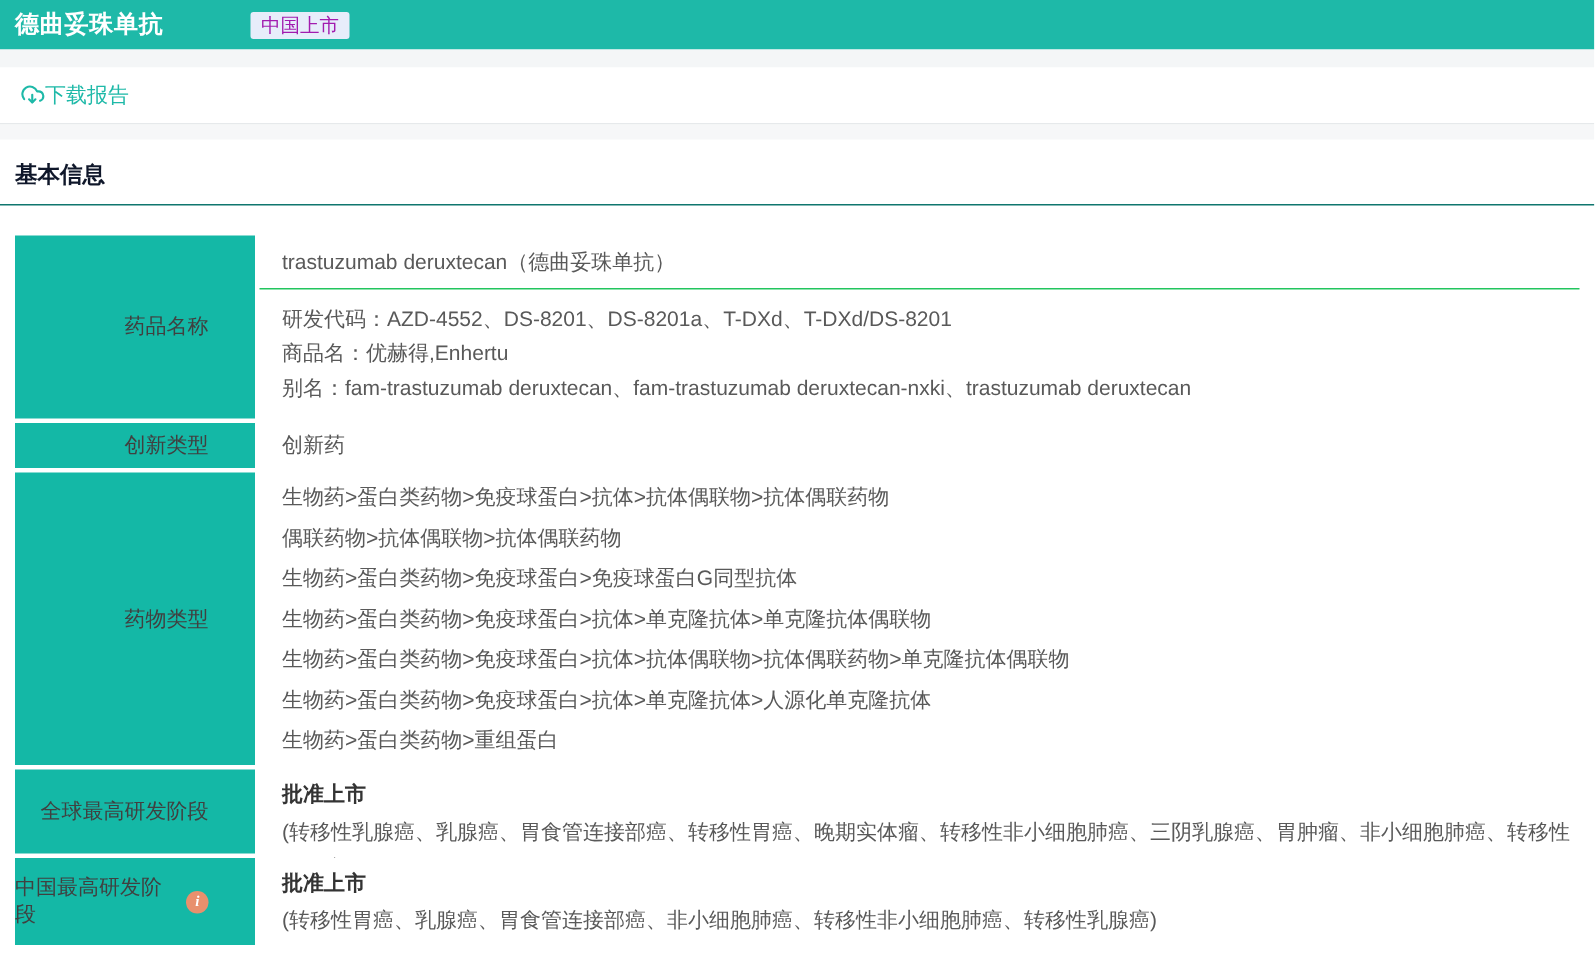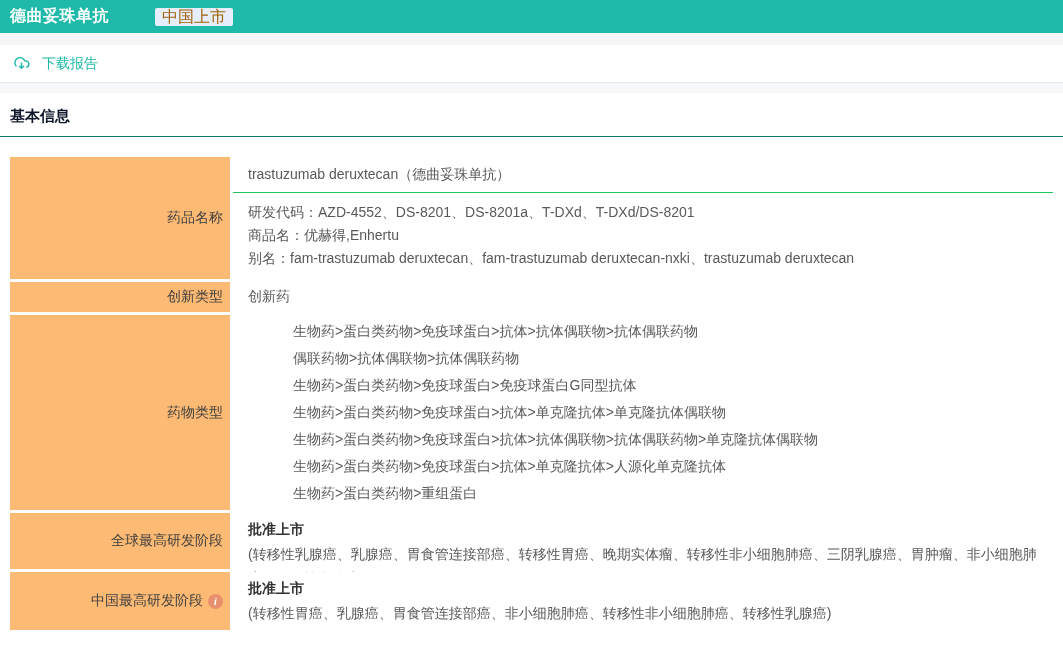--- a/index.html
+++ b/index.html
@@ -11,71 +11,71 @@
   }
   .page { width:1063px; height:650px; overflow:hidden; background:#fff; }
 
   
   .topbar {
     height:33px; background:#1eb9a8;
     display:flex; align-items:center; padding:0 10px;gap:40px;
   }
   .topbar .title { color:#fff; font-size:16px; font-weight:bold; letter-spacing:0.5px; }
   .topbar .badge {
-    margin-left:6px; background:#e7edfa; color:#a16207;
-    font-size:16px; line-height:18px; padding:0 7px; border-radius:2px;
+    margin-left:18px; background:#e7edfa; color:#a21caf;
+    font-size:13px; line-height:18px; padding:0 7px; border-radius:2px;
   }
 
   .gap1 { height:12px; background:#f4f6f7; }
   .gap2 { height:10px; background:#f6f7f8; }
 
   
   .toolbar {
     height:38px; background:#fff; border-bottom:1px solid #e6e9eb;
     display:flex; align-items:center; padding:0 13px;
   }
   .download-link {
-    display:inline-flex; align-items:center; gap:12px;
+    display:inline-flex; align-items:center; gap:0;
     color:#1eb9a8; font-size:14px; text-decoration:none; cursor:pointer;
   }
   .dl-icon { display:inline-flex; width:17px; height:17px; }
   .dl-icon svg { width:17px; height:17px; stroke:#1eb9a8; fill:none; stroke-width:2; stroke-linecap:round; stroke-linejoin:round; }
 
   
   .section-title {
     font-size:15px; font-weight:bold; color:#0f172a;
     padding:14px 10px 10px 10px; border-bottom:1px solid #0f766e;
   }
 
   
   .info-table { margin:20px 10px 0 10px; }
   .row { display:flex; margin-bottom:3px; }
   .cell-label {
-    width:220px; flex-shrink:0; background:#fdba74;
+    width:160px; flex-shrink:0; background:#14b8a6;
     display:flex; align-items:center; justify-content:flex-end;
-    padding-right:7px; margin-right:3px;
+    padding-right:31px; margin-right:3px;
     font-size:14px; color:#404040;
   }
   .cell-value { flex:1; font-size:14px; color:#595959; background:#fff; }
 
   
   .subrow-primary {
     height:36px; display:flex; align-items:center;
     padding-left:15px; border-bottom:1px solid #22c55e;
   }
   .subrow-details { padding:8px 0 9px 15px; }
   .detail-line { line-height:23px; }
 
   
   .row-innovation .cell-value { display:flex; align-items:center; padding-left:15px; }
   .row-innovation { height:30px; }
 
   
   .row-drugtype .cell-value { padding:3px 0 3px 15px; }
-  .type-line { line-height:27px;margin-left:45px; }
+  .type-line { line-height:27px; }
 
   
   .row-stage .cell-value { padding:4px 0 4px 15px; }
   .stage-name { font-weight:bold; color:#333; line-height:25px; }
   .stage-indications { line-height:24px; }
   .row-global { height:56px; }
   .row-china { height:58px; }
 
   .info-icon {
     display:inline-flex; align-items:center; justify-content:center;

